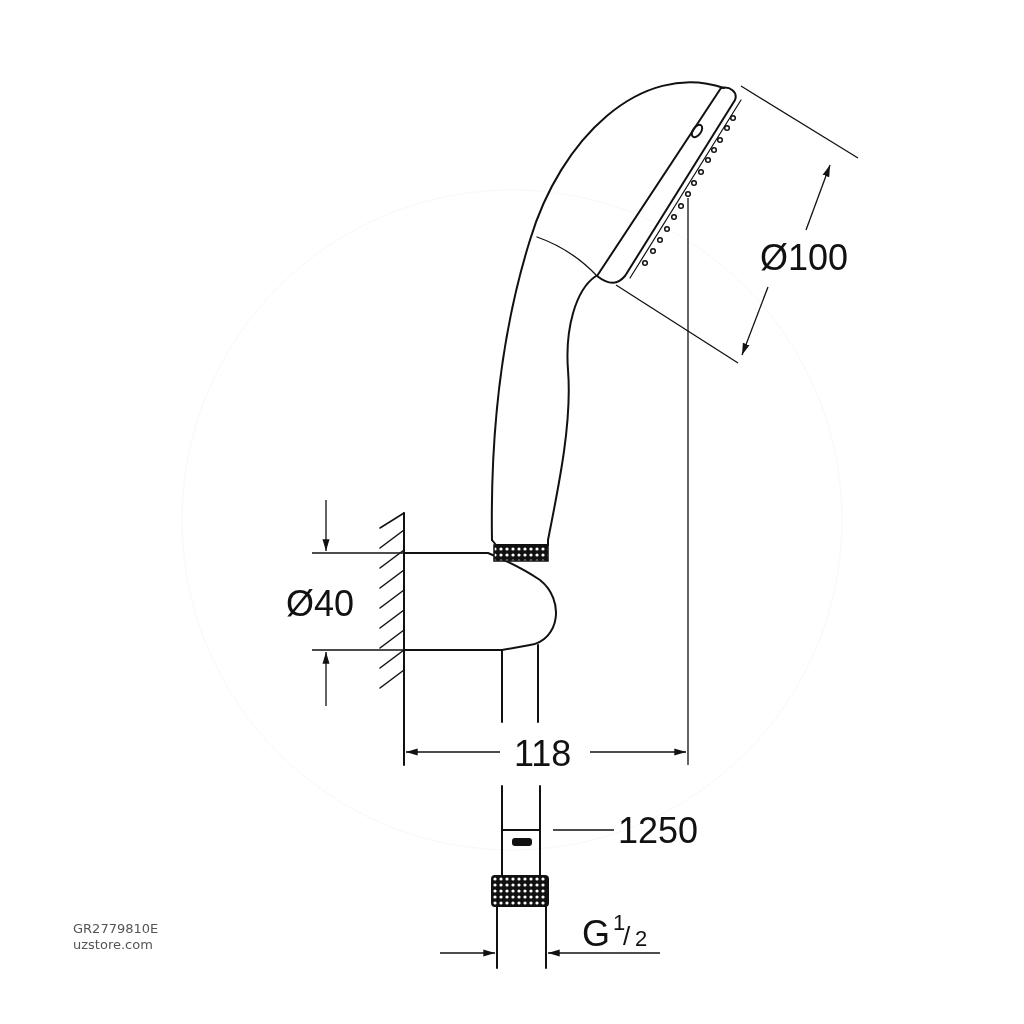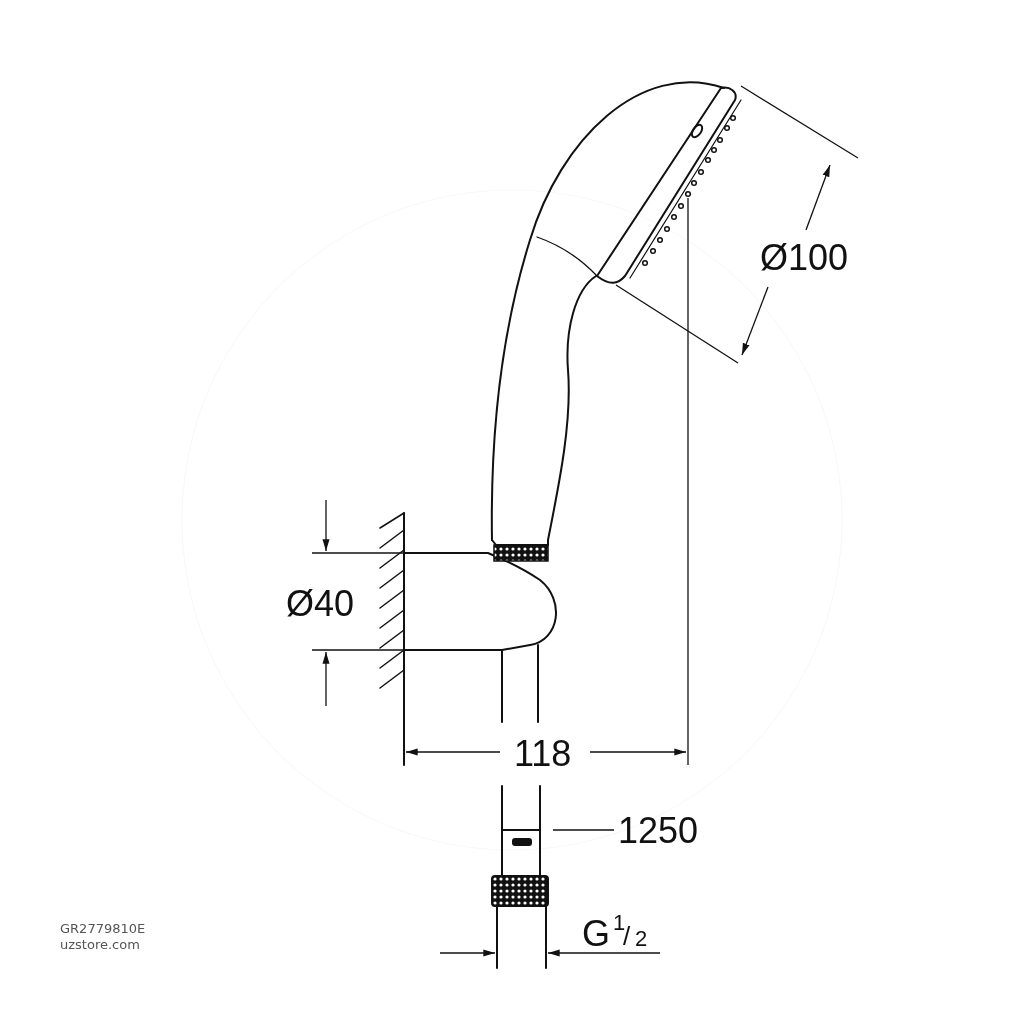--- a/index.html
+++ b/index.html
@@ -1,19 +1,19 @@
 <!DOCTYPE html>
 <html><head>
 <meta charset="utf-8">
 <style>
   html,body{margin:0;padding:0;background:#ffffff;}
   body{width:1024px;height:1024px;position:relative;overflow:hidden;font-family:"Liberation Sans",sans-serif;}
   #drawing{position:absolute;left:0;top:0;width:1024px;height:1024px;}
   .dim-text{font-family:"Liberation Sans",sans-serif;font-size:36px;fill:#111;}
-  .sku{position:absolute;left:60px;top:921px;font-family:"DejaVu Sans",sans-serif;font-size:13px;line-height:16px;color:#555;}
+  .sku{position:absolute;left:73px;top:921px;font-family:"DejaVu Sans",sans-serif;font-size:13px;line-height:16px;color:#555;}
   .sku div{margin:0;}
 </style>
 </head>
 <body>
 
 <svg id="drawing" viewBox="0 0 1024 1024" xmlns="http://www.w3.org/2000/svg">
   <defs>
     <pattern id="knurl" width="6" height="6" patternUnits="userSpaceOnUse">
       <rect width="6" height="6" fill="#111"></rect>
       <circle cx="3" cy="3" r="1.6" fill="#fff"></circle>

